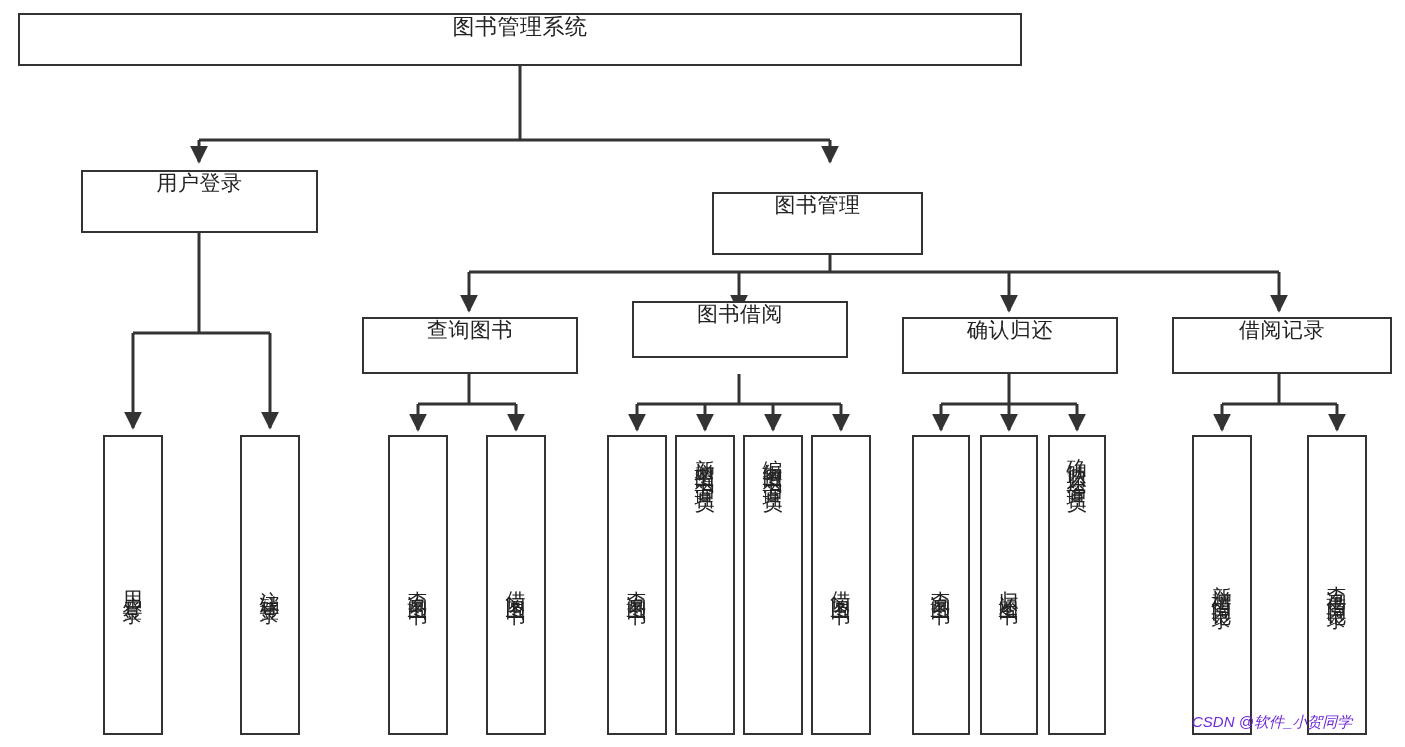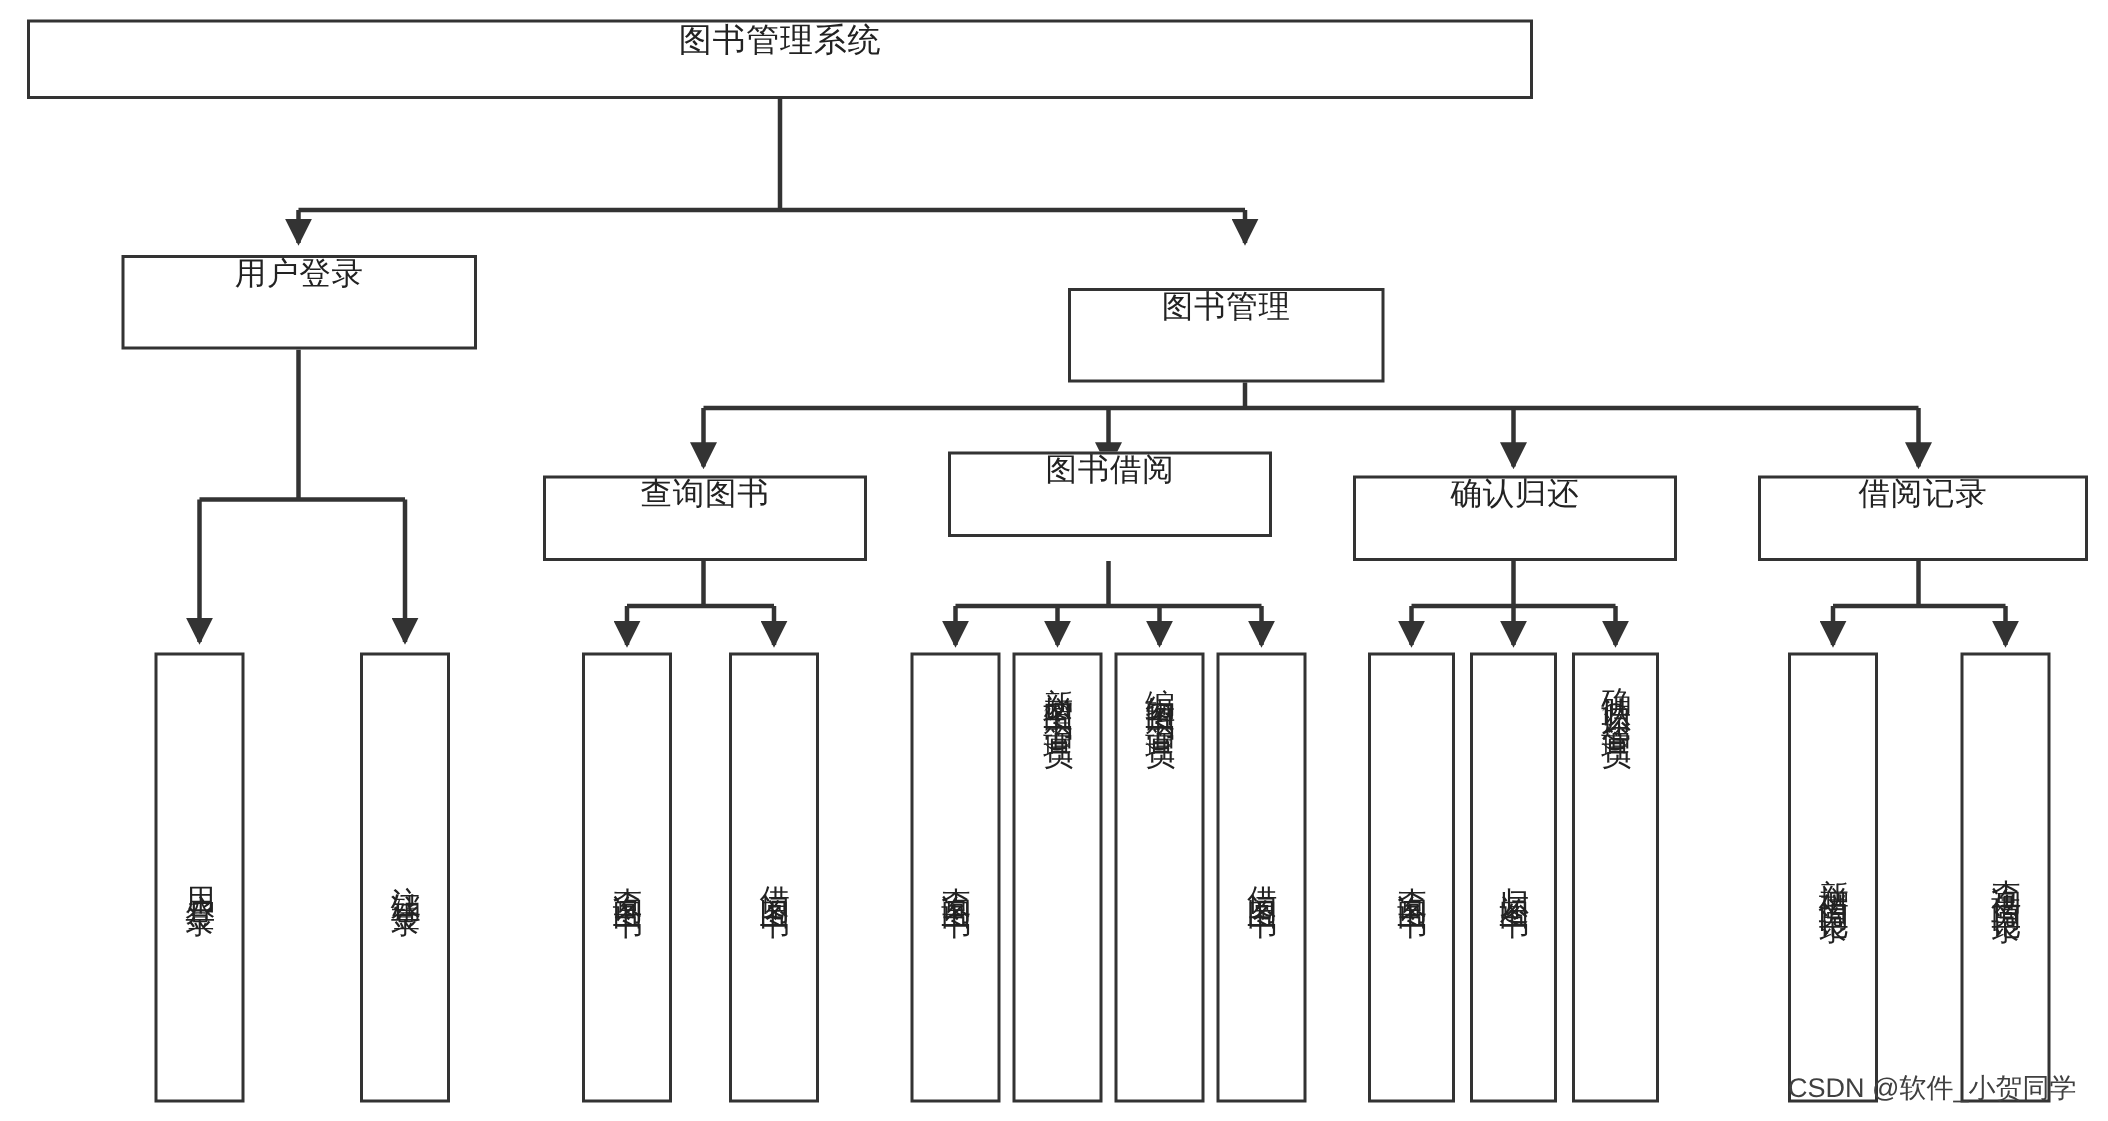--- a/index.html
+++ b/index.html
@@ -63,24 +63,25 @@
     line-height: 1;
     white-space: nowrap;
   }
   
   .node.v.center {
     align-items: center;
     padding-top: 0;
   }
   .watermark {
     position: absolute;
-    color: #404040;
-    font-size: 18px;
+    color: #6d28d9;
+    font-size: 15px;
     white-space: nowrap;
     z-index: 3;
+    font-style: italic;
   }
 </style>
 </head>
 <body>
 
 <div id="canvas">
 
   <svg id="connectors" viewBox="0 0 1405 747" xmlns="http://www.w3.org/2000/svg">
     <defs>
       <marker id="arrow" viewBox="0 0 10 10" refX="9" refY="5" markerWidth="6" markerHeight="6" orient="auto-start-reverse">

